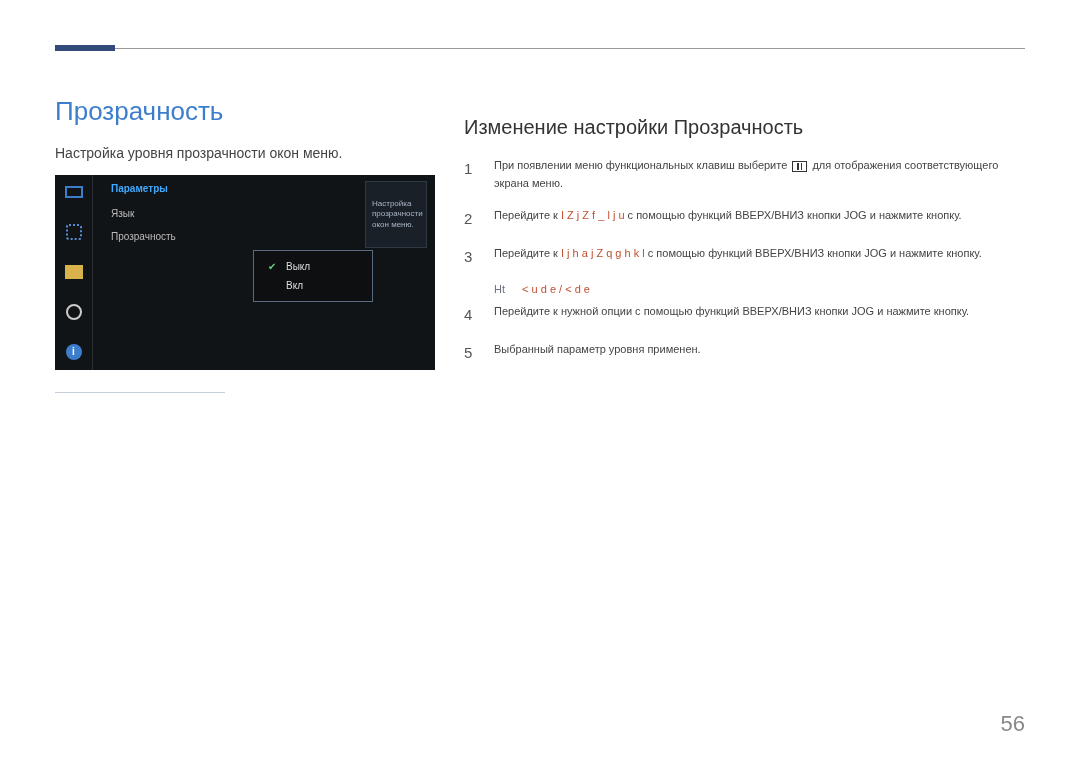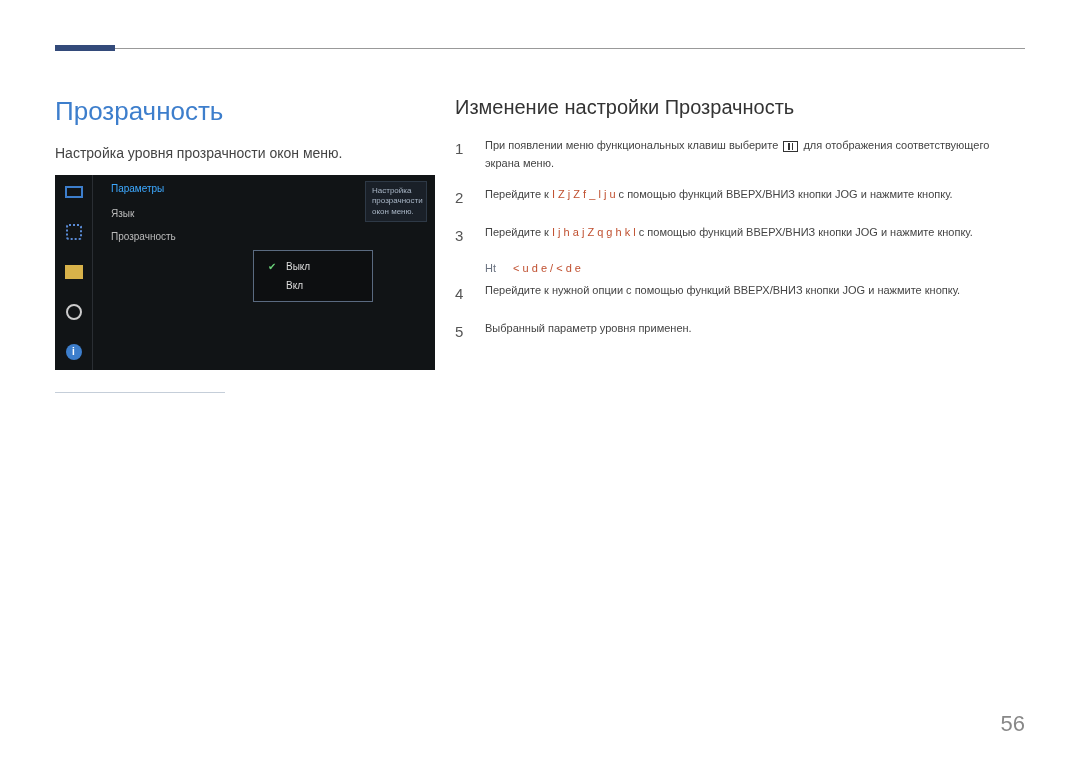--- a/index.html
+++ b/index.html
@@ -1,34 +1,34 @@
 <!DOCTYPE html>
 <html><head>
 <meta charset="utf-8">
 <style>
   * { box-sizing: border-box; margin: 0; padding: 0; }
   html, body { width: 1080px; height: 763px; background: #fff; font-family: Arial, Helvetica, sans-serif; color: #333; }
   .page { width: 1080px; height: 763px; position: relative; padding: 40px 55px 30px 55px; }
   .header-rule { height: 16px; display: flex; align-items: center; }
   .header-rule .stub { width: 60px; height: 6px; background: #334a7a; }
   .header-rule .line { flex: 1; height: 1px; background: #999; margin-left: 0; }
-  .cols { display: flex; gap: 20px; margin-top: 40px; }
+  .cols { display: flex; gap: 29px; margin-top: 40px; align-items: center; }
   .left { width: 380px; }
   .right { flex: 1; }
   .h1-blue { color: #3d7ecc; font-size: 26px; font-weight: 400; margin-bottom: 18px; }
   .h2-dark { color: #333; font-size: 20px; font-weight: 400; margin-bottom: 18px; }
   .p-small { font-size: 14px; color: #444; }
 
   
   .osd { margin-top: 14px; width: 380px; height: 195px; background: #111416; position: relative; font-size: 10px; color: #ddd; }
   .osd .sidebar { position: absolute; left: 0; top: 0; width: 38px; height: 100%; border-right: 1px solid #2a2e33; display: flex; flex-direction: column; align-items: center; padding-top: 6px; gap: 18px; }
   .osd .panel { position: absolute; left: 38px; top: 0; right: 0; height: 100%; }
-  .osd .panel-title { color: #3da9ff; font-size: 10px; padding: 8px 12px 8px 18px; }
+  .osd .panel-title { color: #3da9ff; font-size: 10px; padding: 8px 12px 8px 18px; font-weight: bold; }
   .osd .row { display: flex; justify-content: space-between; padding: 6px 13px 6px 18px; font-size: 10px; color: #bbb; }
-  .osd .tooltip { position: absolute; right: 8px; top: 6px; width: 62px; background: #1a2028; border: 1px solid #2e3946; padding: 4px 6px; font-size: 8px; color: #a8b5c5; line-height: 1.3; }
+  .osd .tooltip { position: absolute; right: 8px; top: 6px; width: 62px; background: #1a2028; border: 1px solid #2e3946; padding: 17px 6px; font-size: 8px; color: #a8b5c5; line-height: 1.3; }
   .osd .popup { position: absolute; left: 160px; top: 75px; width: 120px; background: #0d0f11; border: 1px solid #5a6a80; padding: 6px 0; }
   .osd .popup .opt { display: flex; align-items: center; gap: 8px; padding: 4px 14px; font-size: 10px; color: #ddd; }
   .osd .popup .opt.sel .check { color: #6ad07a; }
   .osd .popup .opt .check { width: 10px; display: inline-block; color: transparent; }
 
   .sb-icon { width: 22px; height: 22px; display: flex; align-items: center; justify-content: center; }
   .sb-monitor { border: 2px solid #3d7ecc; width: 18px; height: 12px; }
   .sb-target { border: 2px dotted #5a8bd6; width: 16px; height: 16px; border-radius: 3px; }
   .sb-list { width: 18px; height: 14px; background: linear-gradient(#d8b24a 33%, transparent 33% 66%, #d8b24a 66%); position: relative; }
   .sb-list::before { content: ""; position: absolute; top: 5px; left: 0; width: 18px; height: 4px; background: #d8b24a; }

